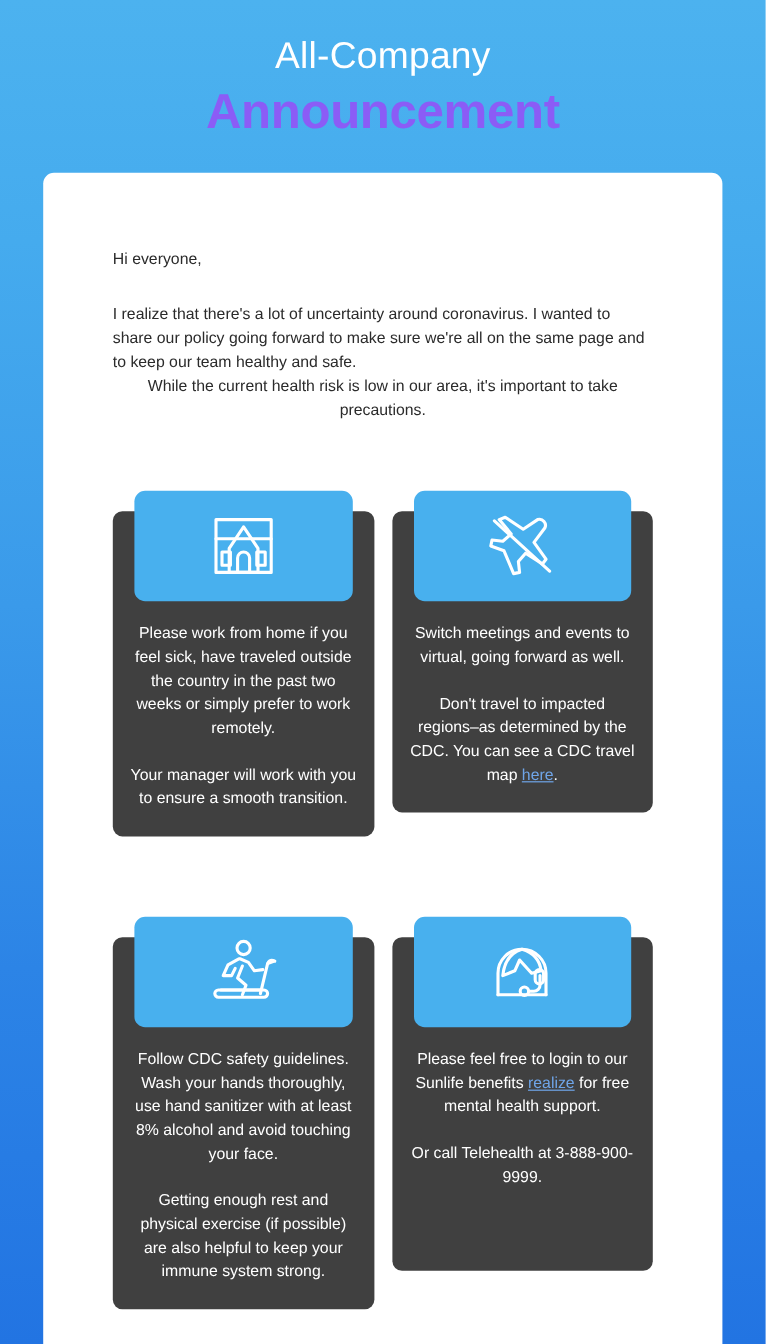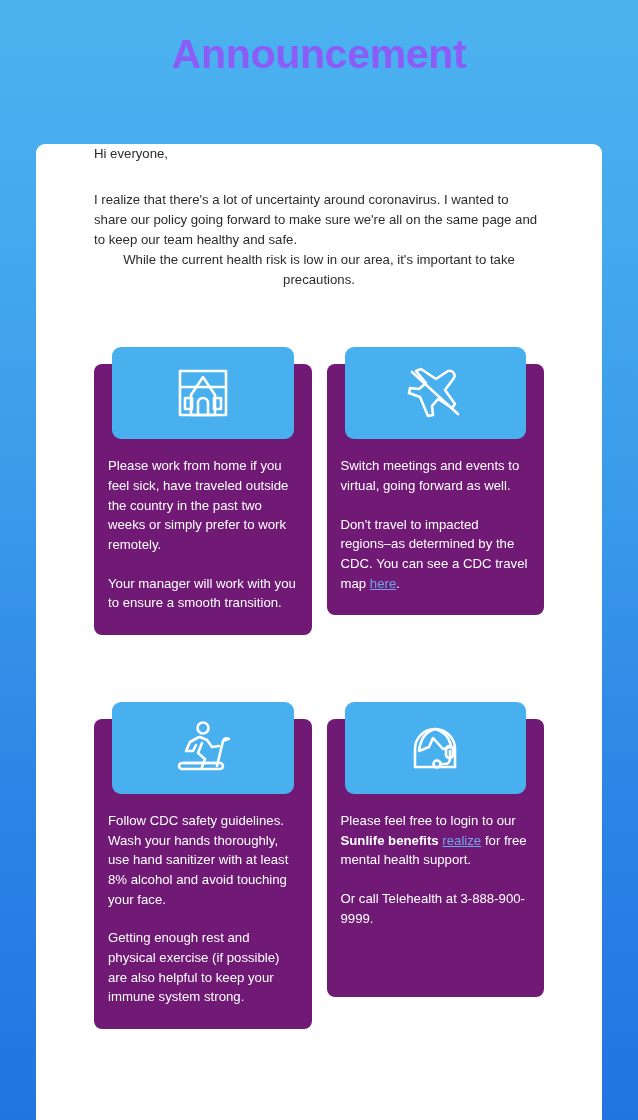--- a/index.html
+++ b/index.html
@@ -49,21 +49,21 @@
     top: 144px;
     width: 566px;
     bottom: 0;
     background: #FFFFFF;
     border-radius: 9px 9px 0 0;
     padding: 0 58px;
     overflow: hidden;
   }
 
   
-  .intro { }
+  .intro { padding-top: 62px; }
   .intro p {
     font-size: 13.2px;
     line-height: 1.52;
     color: #2b2b2b;
   }
   .intro p:first-child { margin-bottom: 26px; }
   .intro p:last-child { margin-bottom: 0; text-align: center; }
 
   
   .card-grid {
@@ -90,47 +90,48 @@
     align-items: center;
     justify-content: center;
   }
   .card-tab svg { display: block; }
 
   .card-body {
     position: relative;
     z-index: 1;
     margin-top: -75px;
     padding: 92px 14px 22px;
-    background: #701a75;
+    background: #404040;
     border-radius: 8px;
-    text-align: left;
+    text-align: center;
     min-height: 220px;
   }
 
   .card-body p {
     color: #FFFFFF;
     font-size: 13.2px;
     line-height: 1.49;
     margin-bottom: 19px;
   }
   .card-body p:last-child { margin-bottom: 0; }
 
-  .card-body b { font-weight: 700; }
+  .card-body b { font-weight: 400; }
 
   .card-body a {
     color: #6FA5E8;
     text-decoration: underline;
   }
 
   .card--tall .card-body { min-height: 278px; }
 </style>
 </head>
 <body>
 
 <div class="header">
+  <div class="title-line1">All-Company</div>
   <div class="title-line2">Announcement</div>
 </div>
 
 <div class="panel">
 
   <div class="intro">
     <p>Hi everyone,</p>
     <p>I realize that there's a lot of uncertainty around coronavirus. I wanted to share our policy going forward to make sure we're all on the same page and to keep our team healthy and safe.</p>
     <p>While the current health risk is low in our area, it's important to take precautions.</p>
   </div>

